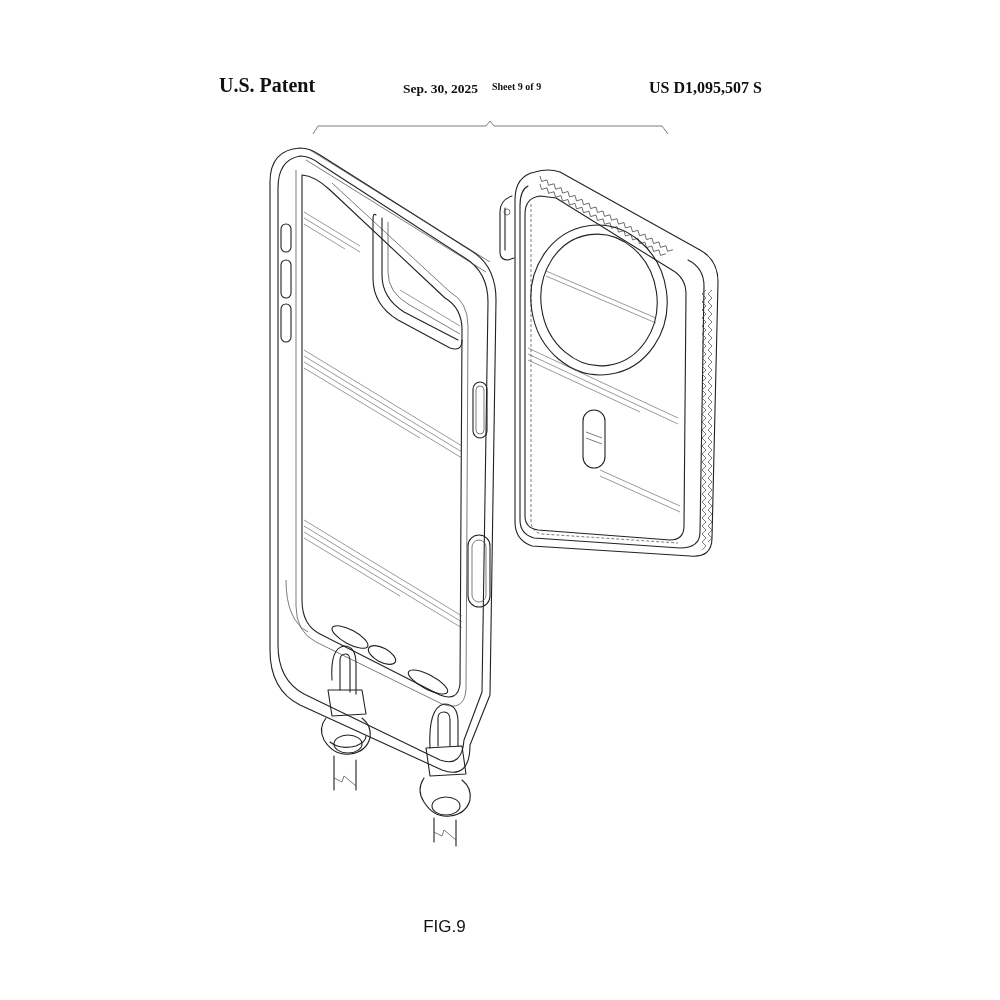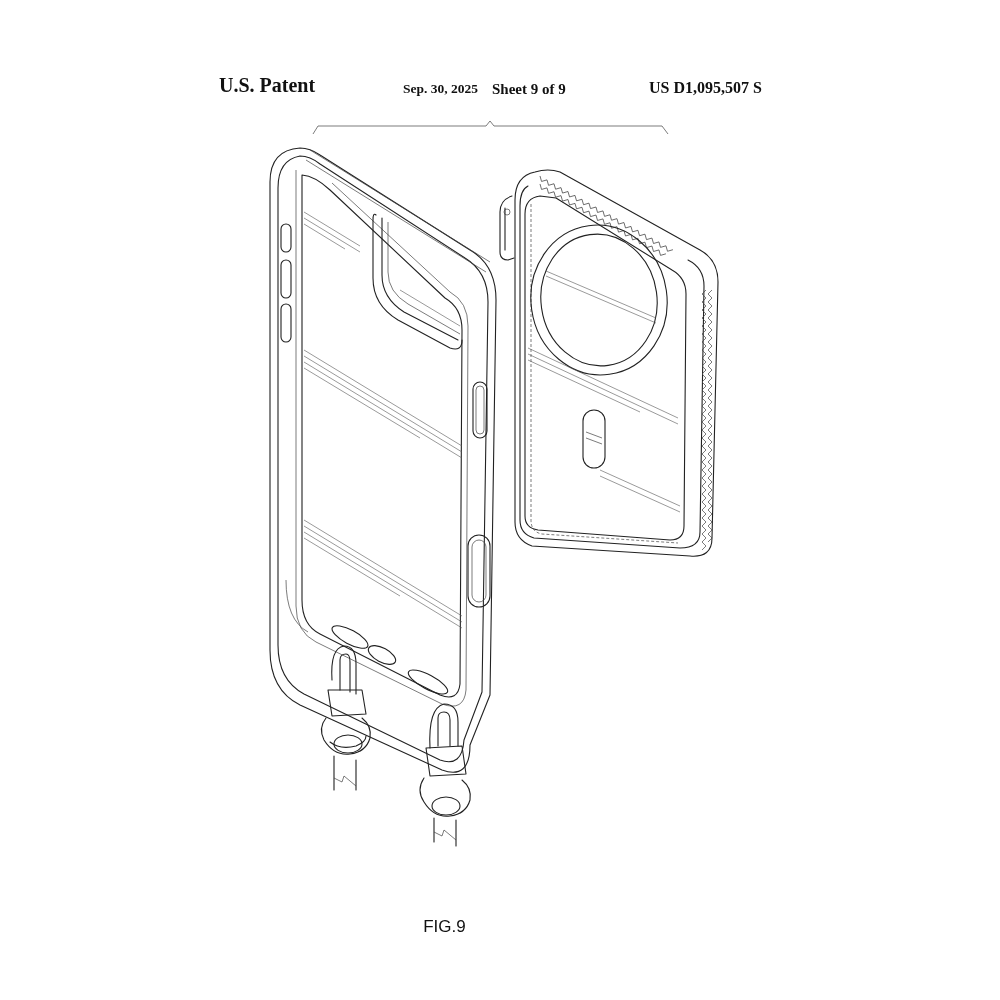--- a/index.html
+++ b/index.html
@@ -1,20 +1,20 @@
 <!DOCTYPE html>
 <html><head>
   <meta charset="utf-8">
   <style>
     html, body { margin: 0; padding: 0; background: #ffffff; }
     body { width: 1000px; height: 1000px; position: relative; overflow: hidden; }
     .header { position: absolute; top: 74px; left: 0; width: 1000px; height: 30px; font-family: "Liberation Serif", "DejaVu Serif", serif; color: #111; font-weight: bold; }
     .h-title { position: absolute; left: 219px; top: 0; font-size: 20px; }
     .h-date { position: absolute; left: 367px; top: 7px; font-size: 13.5px; margin-left: 36px; }
-    .h-sheet { position: absolute; left: 492px; top: 7px; font-size: 15px; }
+    .h-sheet { position: absolute; left: 492px; top: 7px; font-size: 10px; }
     .h-num { position: absolute; left: 649px; top: 5px; font-size: 16px; }
     .fig-label { position: absolute; top: 917px; left: 0; width: 889px; text-align: center; font-family: "Liberation Sans", "DejaVu Sans", sans-serif; font-size: 17px; color: #111; }
     svg.drawing { position: absolute; left: 0; top: 0; }
     .ln { fill: none; stroke: #222; stroke-width: 1.1; stroke-linejoin: round; stroke-linecap: round; }
     .thin { fill: none; stroke: #444; stroke-width: 0.7; }
     .hatch { fill: none; stroke: #555; stroke-width: 0.6; }
   </style>
 </head>
 <body>
 

